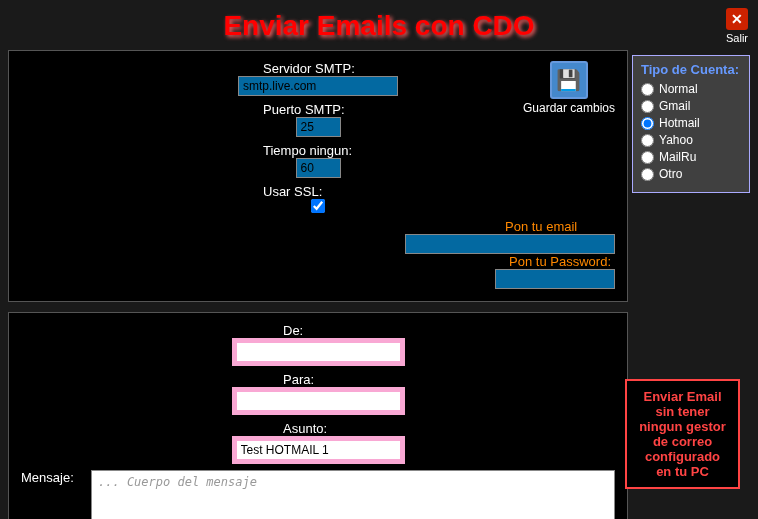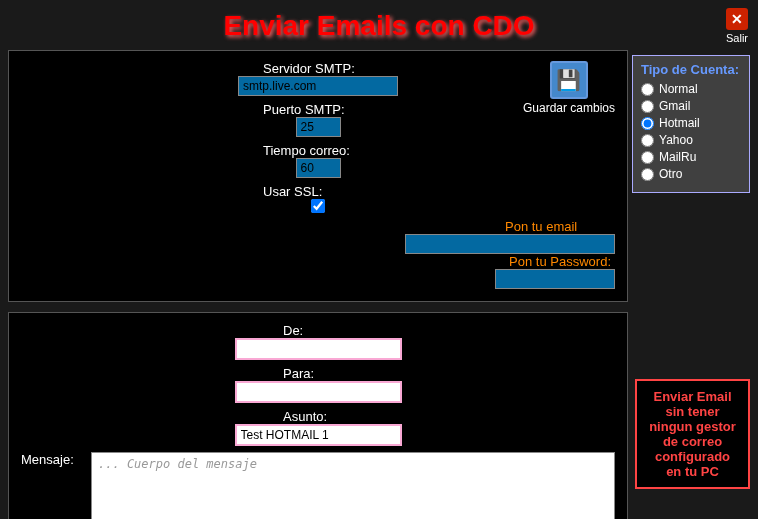--- a/index.html
+++ b/index.html
@@ -187,21 +187,21 @@
       flex-direction: column;
     }
     .email-label {
       color: white;
       min-width: 70px;
       font-size: 13px;
     }
     .email-input-full {
       background: white;
       color: black;
-      border: 2px solid #f9a8d4;
+      border: 5px solid #f9a8d4;
       padding: 2px 4px;
       font-size: 12px;
       flex: 1;
       height: 22px;
     }
 
     
     #adjunto-row {
       display: flex;
       align-items: center;
@@ -238,21 +238,21 @@
       resize: none;
       font-style: italic;
     }
     #mensaje-textarea::placeholder {
       color: #999;
     }
 
     
     #send-email-btn {
       position: absolute;
-      right: 8px;
+      right: 18px;
       bottom: 30px;
       background: #000;
       border: 2px solid #ff4444;
       color: #ff4444;
       padding: 8px 10px;
       font-weight: bold;
       font-size: 13px;
       text-align: center;
       width: 115px;
       cursor: pointer;
@@ -309,21 +309,21 @@
 
     <div class="form-row">
       <span class="form-label">Servidor SMTP:</span>
       <input type="text" class="form-input input-smtp-server" value="smtp.live.com" style="">
     </div>
     <div class="form-row">
       <span class="form-label">Puerto SMTP:</span>
       <input type="text" class="form-input input-port" value="25" style="">
     </div>
     <div class="form-row">
-      <span class="form-label">Tiempo correo:</span>
+      <span class="form-label">Tiempo ningun:</span>
       <input type="text" class="form-input input-port" value="60" style="">
     </div>
     <div class="form-row">
       <span class="form-label">Usar SSL:</span>
       <input type="checkbox" class="checkbox-ssl" checked="" style="">
     </div>
     <div class="form-row" id="password-row">
       <span class="form-label orange">Pon tu email</span>
       <input type="text" class="form-input input-email" style="">
       <span class="pass-label">Pon tu Password:</span>

